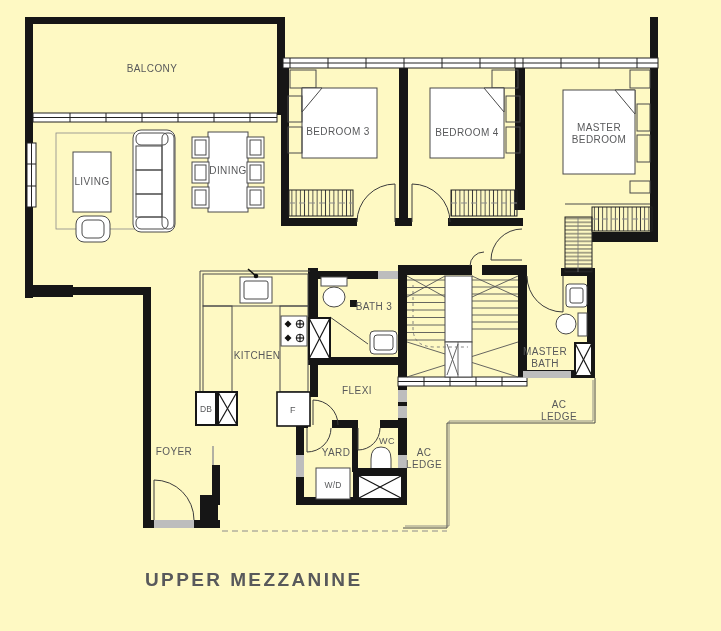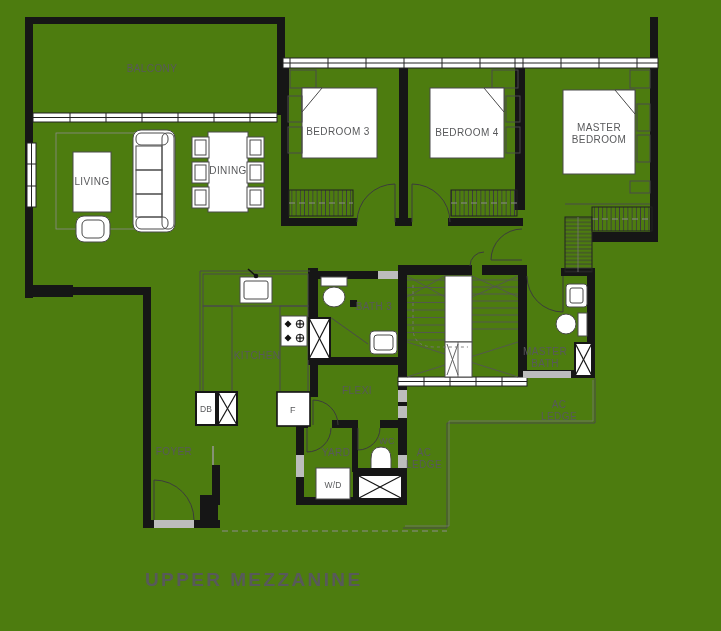--- a/index.html
+++ b/index.html
@@ -1,16 +1,16 @@
 <!DOCTYPE html>
 <html><head>
 <meta charset="utf-8">
 <style>
   html,body{margin:0;padding:0;background:#ffffff;}
-  .canvas{position:relative;width:721px;height:631px;background:#4d7c0f;overflow:hidden;}
+  .canvas{position:relative;width:721px;height:631px;background:#fef9c3;overflow:hidden;}
   svg{display:block;}
   .lbl{font-family:"Liberation Sans",sans-serif;font-size:10px;fill:#58595b;letter-spacing:0.4px;text-anchor:middle;}
   .lbl-sm{font-size:8.5px;letter-spacing:0.2px;}
   .lbl-xs{font-size:9px;}
   .plan-title{font-family:"Liberation Sans",sans-serif;font-size:19px;font-weight:bold;fill:#58595b;letter-spacing:2.4px;text-anchor:start;}
   .wall{fill:#161616;stroke:none;}
   .thin{stroke:#4a4a4a;fill:none;stroke-width:1;}
   .thin2{stroke:#777;fill:none;stroke-width:0.8;}
   .furn{stroke:#4a4a4a;fill:#fff;stroke-width:1;}
   .win{fill:#fff;stroke:#222;stroke-width:1;}

